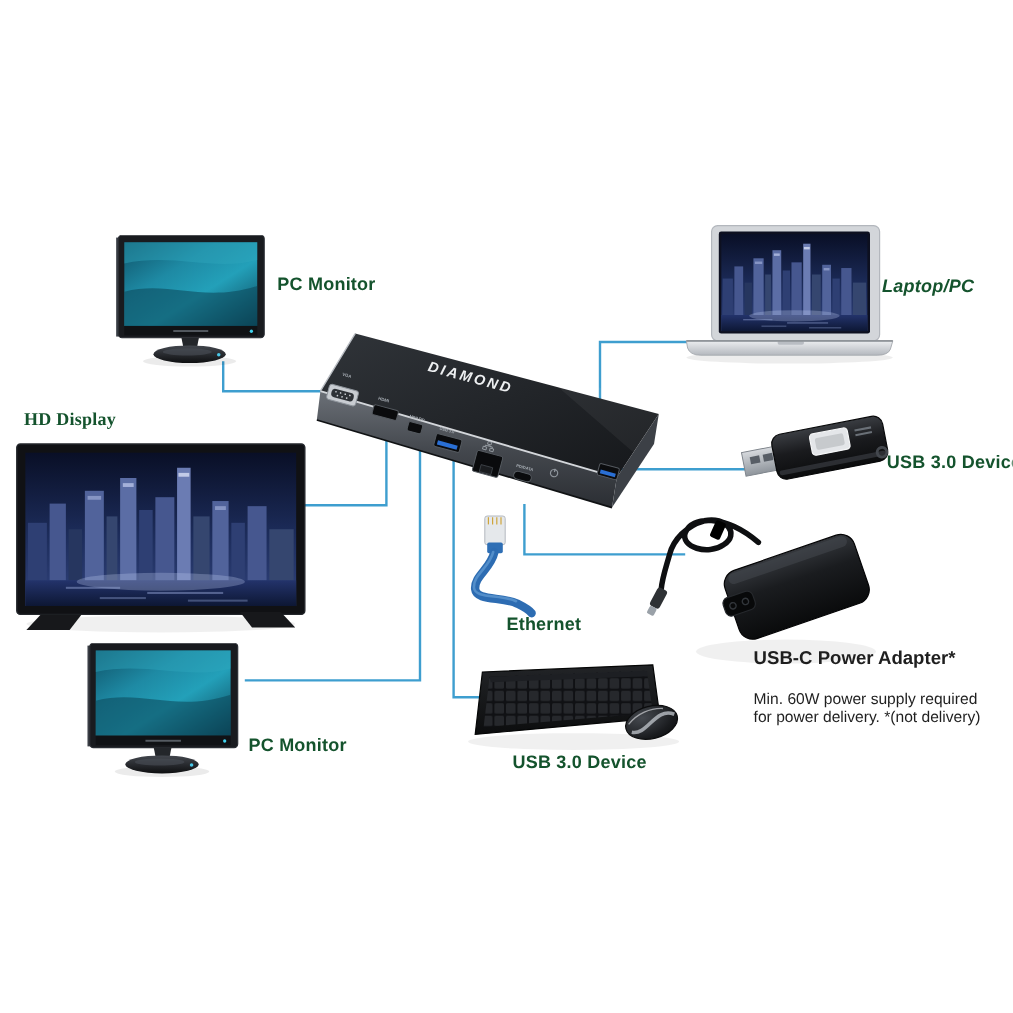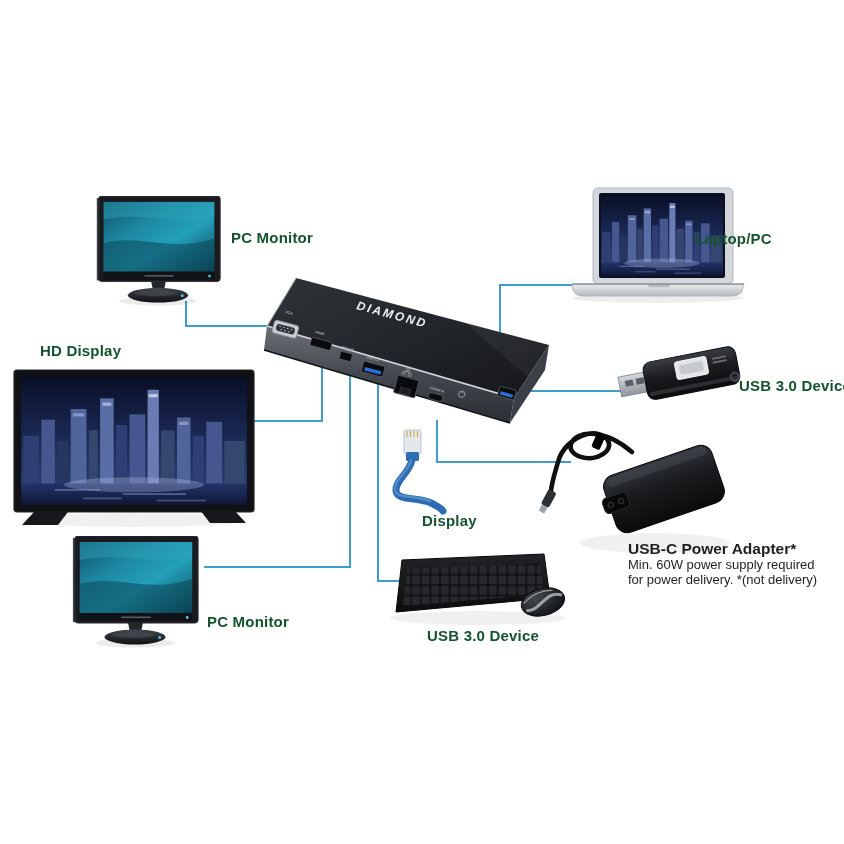--- a/index.html
+++ b/index.html
@@ -13,21 +13,21 @@
   #art{position:absolute;left:0;top:0;}
   .device-label{
     position:absolute;
     font-weight:bold;
     font-size:15px;
     color:#14532d;
     white-space:nowrap;
     letter-spacing:0.2px;
   }
   .adapter-block{position:absolute;left:628px;top:540px;}
-  .adapter-title{font-weight:bold;font-size:15.5px;color:#1f1f1f;margin-bottom:0;white-space:nowrap;}
+  .adapter-title{font-weight:bold;font-size:15.5px;color:#1f1f1f;margin-bottom:18px;white-space:nowrap;}
   .adapter-note{font-size:13px;line-height:14.5px;color:#1f1f1f;white-space:nowrap;}
 </style>
 </head>
 <body>
 
 <div id="canvas">
 
 <svg id="art" width="844" height="844" viewBox="0 0 844 844">
   <defs>
     <linearGradient id="tealGrad" x1="0" y1="0" x2="1" y2="1">
@@ -290,24 +290,24 @@
     </g>
     <g transform="translate(543,602) rotate(-14)">
       <ellipse cx="0" cy="0" rx="22" ry="13.5" fill="url(#mouseGrad)" stroke="#0b0c0d" stroke-width="1"></ellipse>
       <path d="M-18,4 C-6,10 6,-12 20,-2" stroke="#b9bec4" stroke-width="3" fill="none" opacity="0.8"></path>
       <path d="M-19,-3 C-10,-10 2,-12 12,-9" stroke="#e8eaec" stroke-width="1.2" fill="none" opacity="0.6"></path>
     </g>
   </g>
 </svg>
 
 <div class="device-label" style="left:231px;top:229px;">PC Monitor</div>
-<div class="device-label" style="left:695px;top:230px;">Laptop/PC</div>
-<div class="device-label" style="left:40px;top:342px;">HD Display</div>
+<div class="device-label" style="left:735px;top:230px;font-style:italic;">Laptop/PC</div>
+<div class="device-label" style="left:20px;top:342px;font-family:Liberation Serif, serif;">HD Display</div>
 <div class="device-label" style="left:207px;top:613px;">PC Monitor</div>
-<div class="device-label" style="left:422px;top:512px;">Display</div>
+<div class="device-label" style="left:422px;top:512px;">Ethernet</div>
 <div class="device-label" style="left:739px;top:377px;">USB 3.0 Device</div>
 <div class="device-label" style="left:427px;top:627px;">USB 3.0 Device</div>
 
 <div class="adapter-block">
   <div class="adapter-title">USB-C Power Adapter*</div>
   <div class="adapter-note">Min. 60W power supply required</div>
   <div class="adapter-note">for power delivery. *(not delivery)</div>
 </div>
 
 </div>

